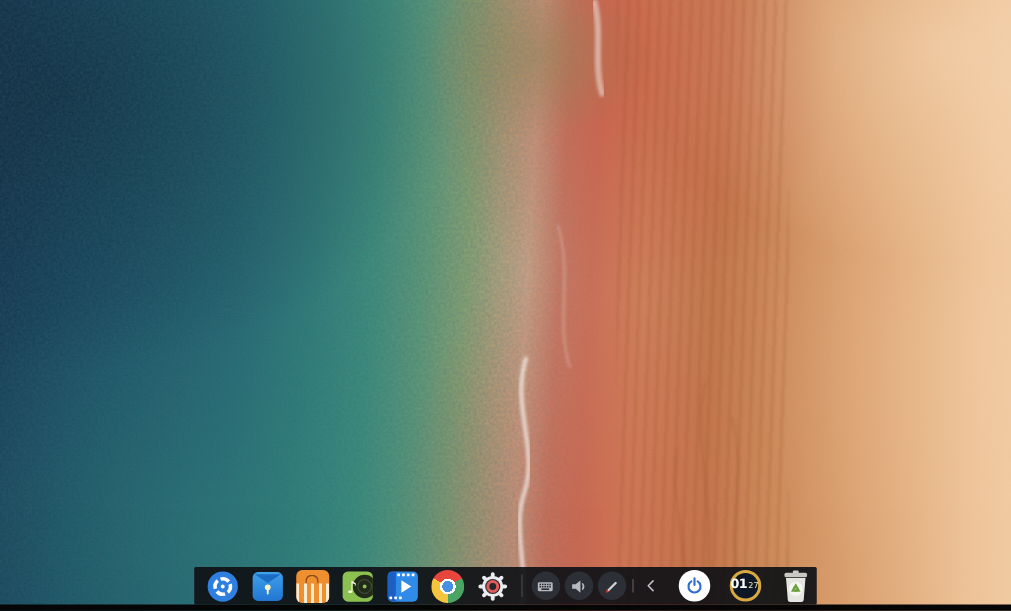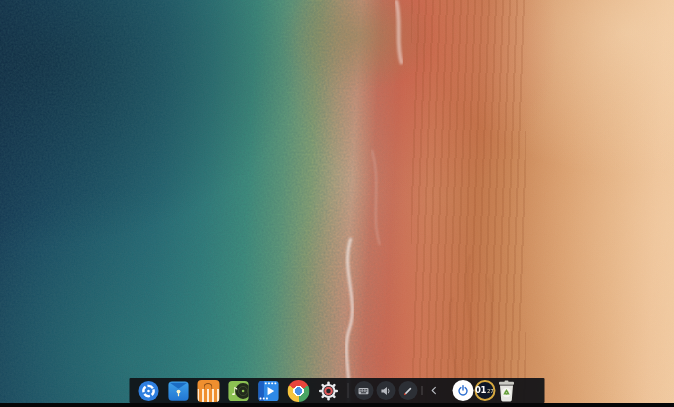--- a/index.html
+++ b/index.html
@@ -44,21 +44,21 @@
     display:flex;align-items:center;box-sizing:border-box;
     padding:0 6px 0 4px;
   }
   .app-btn{width:30px;height:25px;flex:0 0 auto;display:flex;align-items:center;justify-content:center;cursor:pointer;}
   .ic22{width:22px;height:22px;display:block;}
   .dock-sep{width:1px;height:15px;background:rgba(255,255,255,.14);margin:0 4px;flex:0 0 auto;}
   .mini-sep{width:1px;height:9px;background:rgba(255,255,255,.22);margin:0 3px;flex:0 0 auto;}
   .tray-btn{width:22px;height:25px;flex:0 0 auto;display:flex;align-items:center;justify-content:center;cursor:pointer;}
   .tray-circle{width:19px;height:19px;border-radius:50%;background:var(--tray-btn-bg,#2c2f35);display:flex;align-items:center;justify-content:center;}
   .chev-btn{width:16px;height:25px;flex:0 0 auto;display:flex;align-items:center;justify-content:center;cursor:pointer;}
-  .sys-group{margin-left:10px;display:flex;align-items:center;gap:0;flex:0 0 auto;}
+  .sys-group{margin-left:10px;display:flex;align-items:center;gap:12px;flex:0 0 auto;}
   .disc{width:21px;height:21px;border-radius:50%;display:flex;align-items:center;justify-content:center;box-sizing:border-box;}
   .power-disc{background:#fff;}
   .clock-disc{
     background:#0e1726;border:2px solid var(--clock-ring,#d7a93f);
     color:#fff;line-height:1;
   }
   .clock-hour{font-size:8.5px;font-weight:bold;letter-spacing:-.5px;}
   .clock-min{font-size:6px;color:#efe2b6;margin-left:.5px;transform:scale(.9);display:inline-block;}
   
   .store{width:22px;height:22px;border-radius:4px;background:var(--store-orange,#ef8f2f);position:relative;overflow:hidden;}

